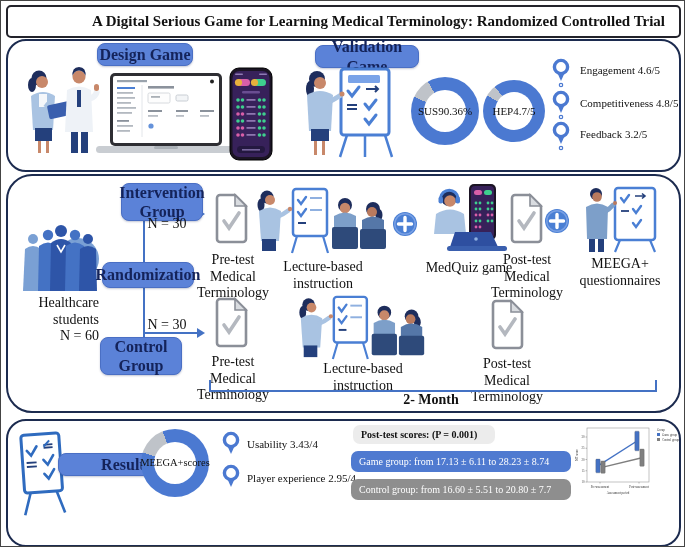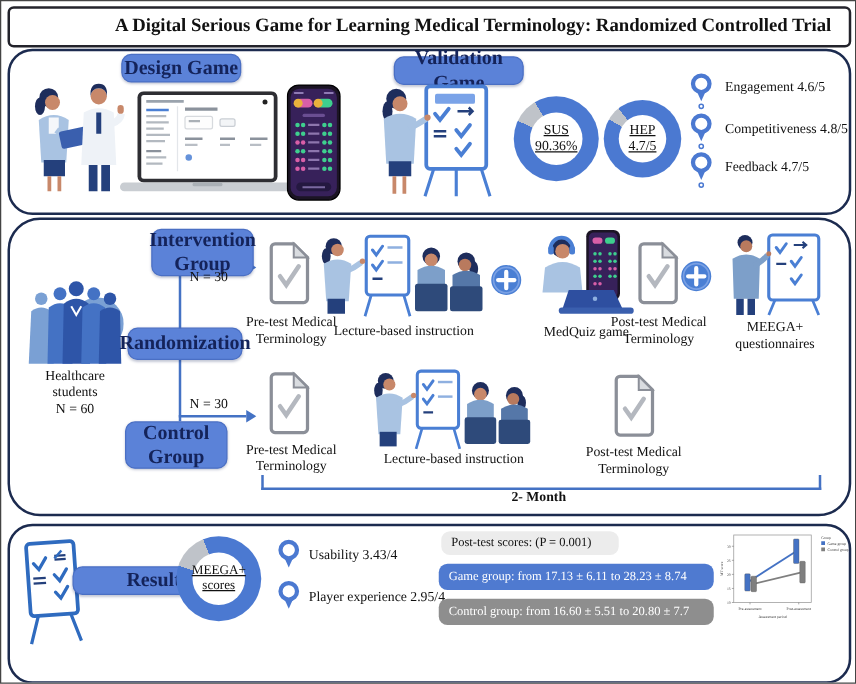--- a/index.html
+++ b/index.html
@@ -1,30 +1,30 @@
 <!DOCTYPE html>
 <html><head>
 <meta charset="utf-8">
 <style>
   html,body{margin:0;padding:0;background:#fff;}
   body{width:685px;height:547px;position:relative;overflow:hidden;
        font-family:"Liberation Serif",serif;color:#111;
        border:1px solid #444;box-sizing:border-box;}
   .abs{position:absolute;}
   .panel{position:absolute;background:#fff;border:2px solid #1c2b4f;}
-  .cap{font-size:11px;line-height:1.18;text-align:center;color:#111;}
+  .cap{font-size:14px;line-height:1.18;text-align:center;color:#111;}
   .prewrap{white-space:pre-line;}
   .chip{position:absolute;background:#5b82d8;border:1px solid #4a6fc4;border-radius:8px;
         color:#14235a;font-weight:700;font-size:16px;line-height:1.2;
         display:flex;align-items:center;justify-content:center;text-align:center;
         box-shadow:0 1px 2px rgba(20,35,90,.25);}
   .donut{position:absolute;border-radius:50%;display:flex;align-items:center;justify-content:center;}
   .donut .hole{background:#fff;border-radius:50%;width:62%;height:62%;
-        display:flex;flex-direction:column;align-items:center;justify-content:center;
-        font-size:11px;line-height:1.15;text-align:center;text-decoration:underline;}
+        display:flex;flex-direction:row;align-items:center;justify-content:center;
+        font-size:11px;line-height:1.15;text-align:center;}
   .vline{position:absolute;width:2px;background:#4472c4;}
   .hline{position:absolute;height:2px;background:#4472c4;}
   .arrowhead{position:absolute;width:0;height:0;border-top:5px solid transparent;
         border-bottom:5px solid transparent;border-left:8px solid #4472c4;}
   .bracket{position:absolute;border-left:2px solid #4472c4;border-right:2px solid #4472c4;
         border-bottom:2px solid #4472c4;}
   .pill{position:absolute;border-radius:7px;font-size:10px;display:flex;align-items:center;
         padding:0 8px;box-sizing:border-box;white-space:nowrap;}
   .metric-label{position:absolute;font-size:11px;white-space:nowrap;text-align:right;}
   svg{display:block;}
@@ -188,41 +188,41 @@
   <circle cx="10" cy="9" r="6.6" fill="#fff" stroke="#4b79d1" stroke-width="3.4"></circle>
   <circle cx="10" cy="27" r="1.7" fill="none" stroke="#4b79d1" stroke-width="1.2"></circle>
 </svg>
 <div class="metric-label" style="left:579px;top:96px;">Competitiveness 4.8/5</div>
 
 <svg class="abs" style="left:550px;top:120px;" width="20" height="31" viewBox="0 0 20 31">
   <path d="M5.5 13 L10 23 L14.5 13 Z" fill="#4b79d1"></path>
   <circle cx="10" cy="9" r="6.6" fill="#fff" stroke="#4b79d1" stroke-width="3.4"></circle>
   <circle cx="10" cy="27" r="1.7" fill="none" stroke="#4b79d1" stroke-width="1.2"></circle>
 </svg>
-<div class="metric-label" style="left:579px;top:127px;">Feedback 4.7/5</div>
+<div class="metric-label" style="left:579px;top:127px;">Feedback 3.2/5</div>
 
 <div class="panel" style="left:5px;top:173px;width:671px;height:235px;border-radius:26px;"></div>
 
 <svg class="abs" style="left:20px;top:220px;" width="78" height="72" viewBox="0 0 78 72">
   <circle cx="57" cy="38" r="21" fill="#7aa0d4"></circle>
   <g>
     <circle cx="12" cy="18" r="5" fill="#7aa0d4"></circle>
     <path d="M4 28 q8 -6 16 0 l2 42 h-20 z" fill="#7aa0d4"></path>
     <circle cx="27" cy="14" r="5.2" fill="#4472c4"></circle>
     <path d="M18 25 q9 -7 18 0 l1 45 h-20 z" fill="#4472c4"></path>
     <circle cx="40" cy="10" r="6" fill="#2e55a8"></circle>
     <path d="M30 22 q10 -8 20 0 l1 48 h-22 z" fill="#2e55a8"></path>
     <path d="M36 24 l4 7 4 -7" stroke="#fff" stroke-width="1.6" fill="none"></path>
     <circle cx="54" cy="14" r="5.2" fill="#4472c4"></circle>
     <path d="M45 25 q9 -7 18 0 l1 45 h-20 z" fill="#4472c4"></path>
     <circle cx="67" cy="18" r="5" fill="#2e55a8"></circle>
     <path d="M59 28 q8 -6 16 0 l1 42 h-18 z" fill="#2e55a8"></path>
   </g>
 </svg>
-<div class="cap prewrap abs" style="left:20px;top:294px;width:78px;">Healthcare
+<div class="cap prewrap abs" style="left:20px;top:294px;width:78px;text-align:right;">Healthcare
 students
 N = 60</div>
 
 <div class="vline" style="left:142px;top:212px;height:124px;"></div>
 <div class="hline" style="left:142px;top:212px;width:54px;"></div>
 <div class="arrowhead" style="left:196px;top:208px;"></div>
 <div class="hline" style="left:142px;top:331px;width:54px;"></div>
 <div class="arrowhead" style="left:196px;top:327px;"></div>
 
 <div class="chip prewrap" style="left:120px;top:182px;width:80px;height:36px;">
@@ -426,21 +426,21 @@
   <circle cx="10" cy="9" r="6.6" fill="#fff" stroke="#4b79d1" stroke-width="3.4"></circle>
 </svg>
 <div class="metric-label" style="left:246px;top:437px;">Usability 3.43/4</div>
 
 <svg class="abs" style="left:220px;top:463px;" width="20" height="31" viewBox="0 0 20 31">
   <path d="M5.5 13 L10 23 L14.5 13 Z" fill="#4b79d1"></path>
   <circle cx="10" cy="9" r="6.6" fill="#fff" stroke="#4b79d1" stroke-width="3.4"></circle>
 </svg>
 <div class="metric-label" style="left:246px;top:471px;">Player experience 2.95/4</div>
 
-<div class="pill" style="left:352px;top:424px;width:142px;height:19px;background:#ececec;color:#111;font-weight:400;">
+<div class="pill" style="left:352px;top:424px;width:142px;height:19px;background:#ececec;color:#111;font-weight:700;">
   <span>Post-test scores: (P = 0.001)</span>
 </div>
 <div class="pill" style="left:350px;top:450px;width:220px;height:21px;background:#4f7ad0;color:#fff;">
   <span>Game group: from 17.13 ± 6.11 to 28.23 ± 8.74</span>
 </div>
 <div class="pill" style="left:350px;top:478px;width:220px;height:21px;background:#8e8e8e;color:#fff;">
   <span>Control group: from 16.60 ± 5.51 to 20.80 ± 7.7</span>
 </div>
 
 <svg class="abs" id="mini-chart" style="left:572px;top:421px;" width="106" height="88" viewBox="0 0 106 88">

